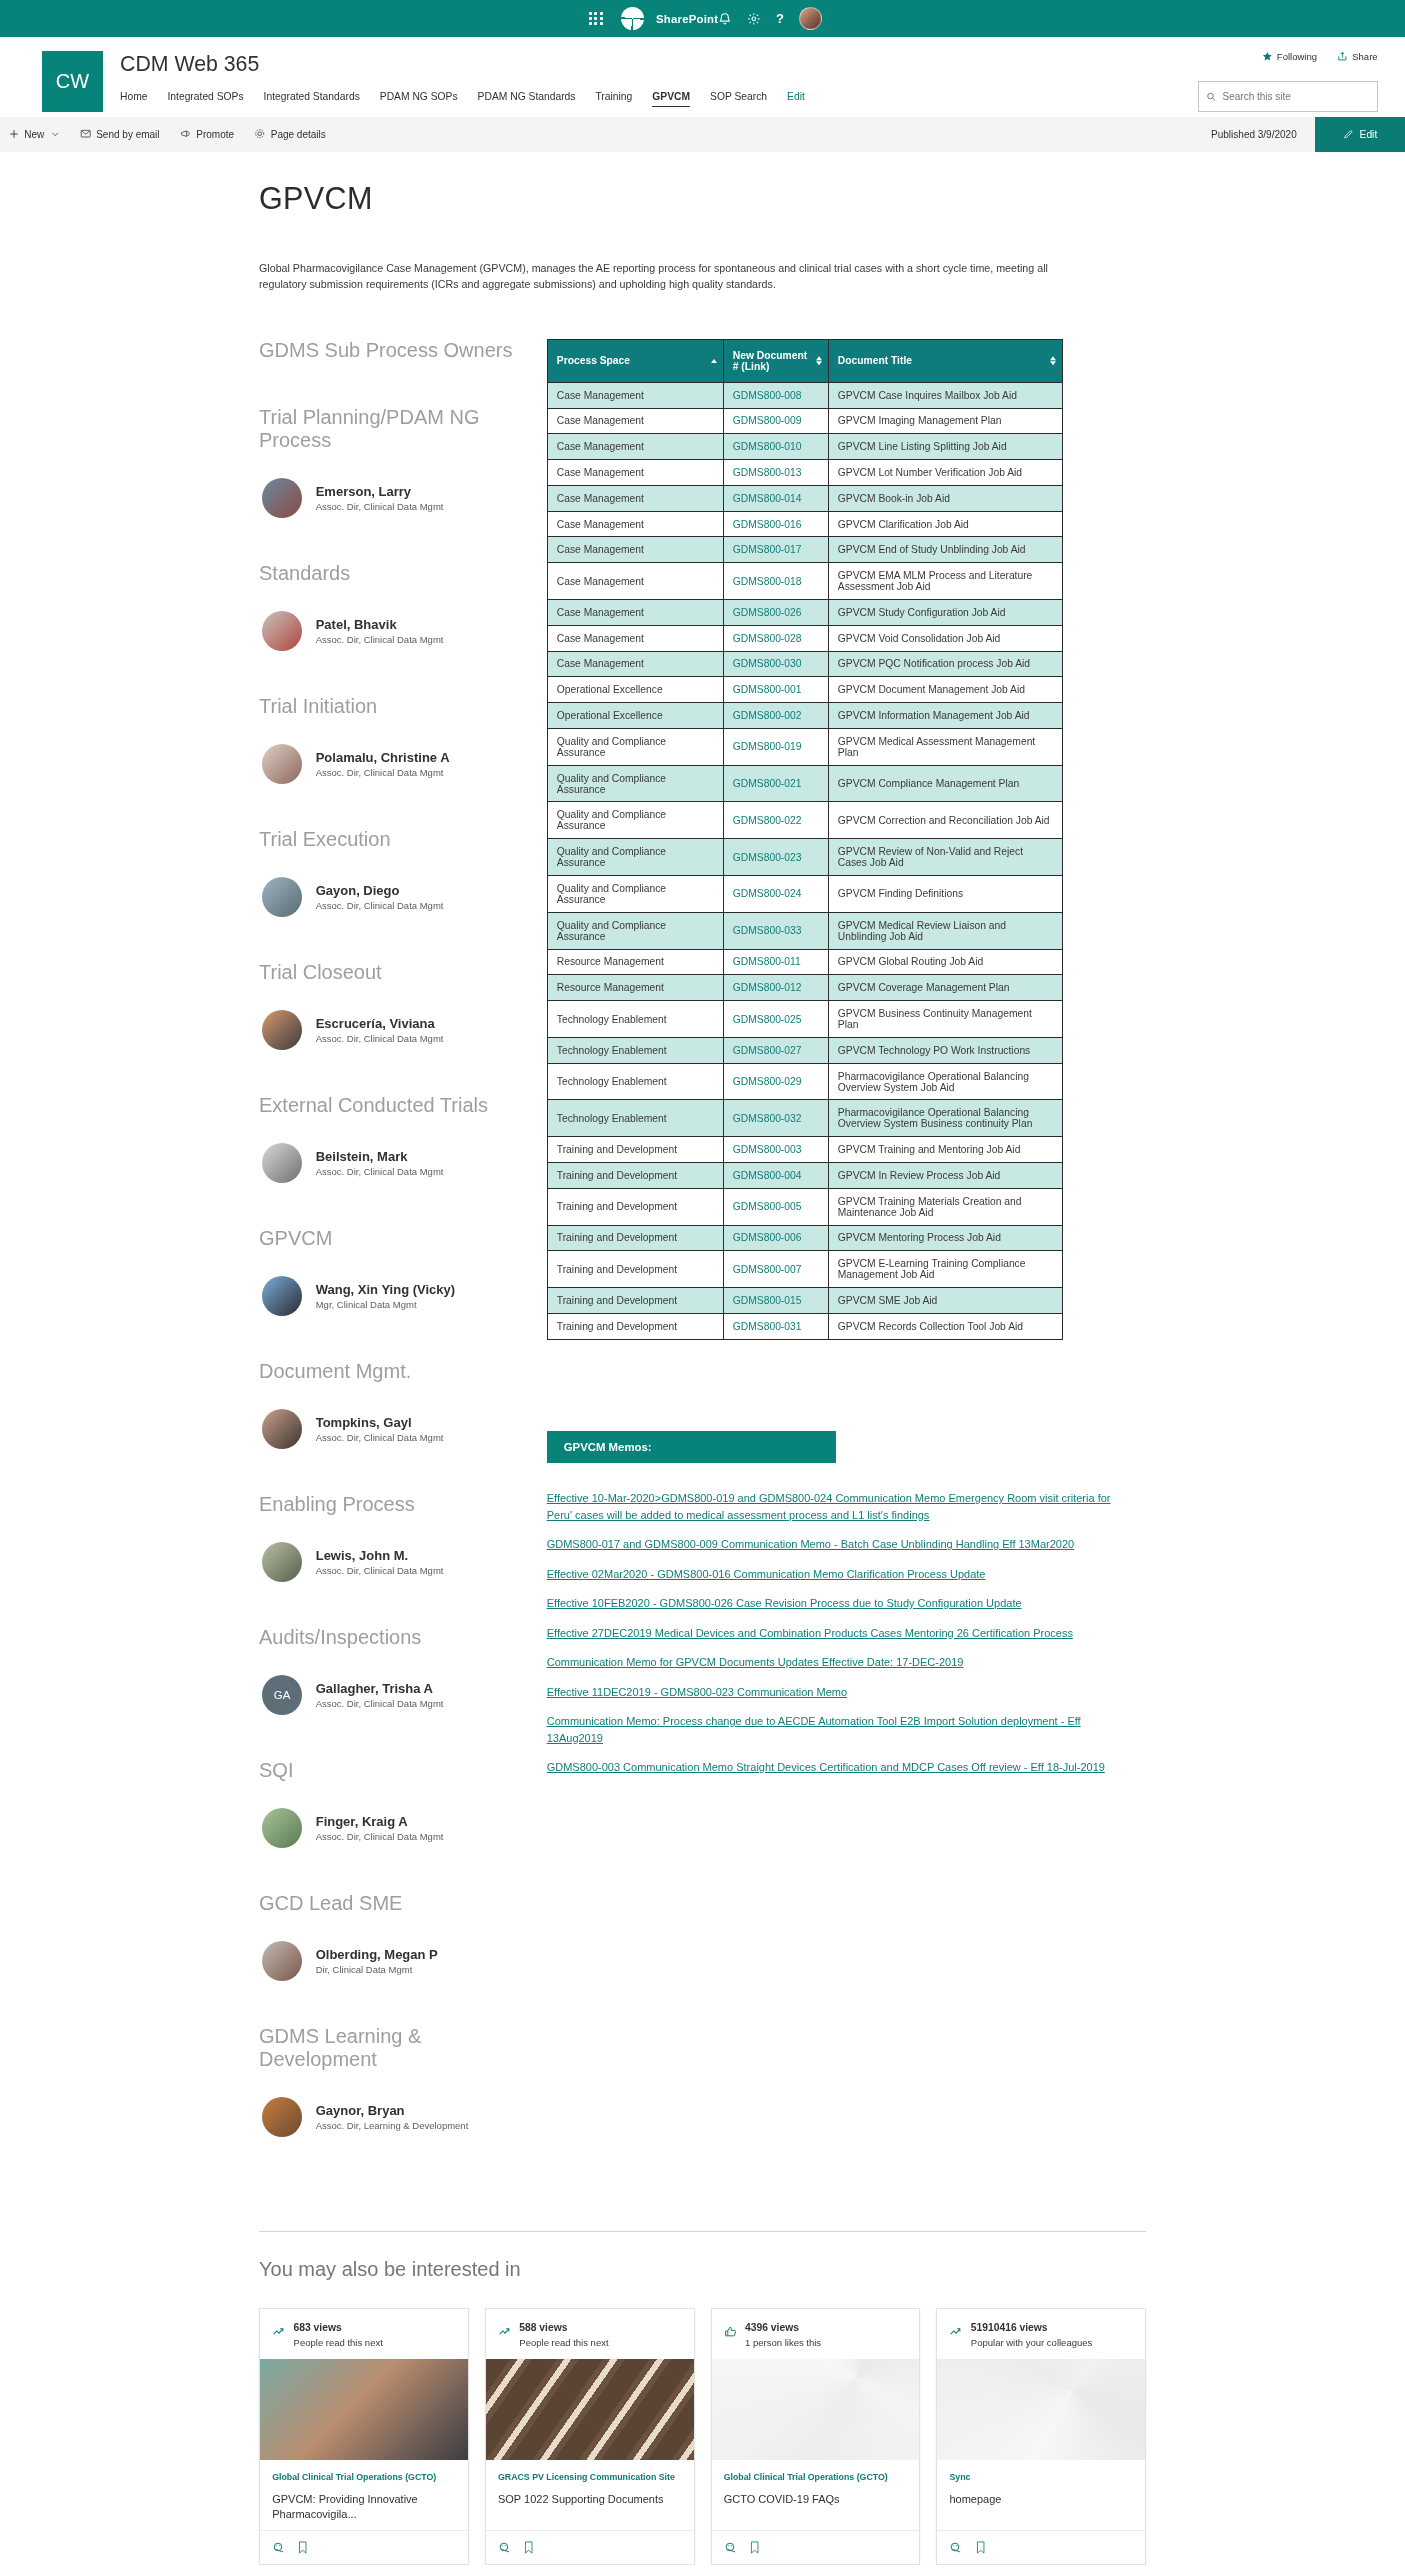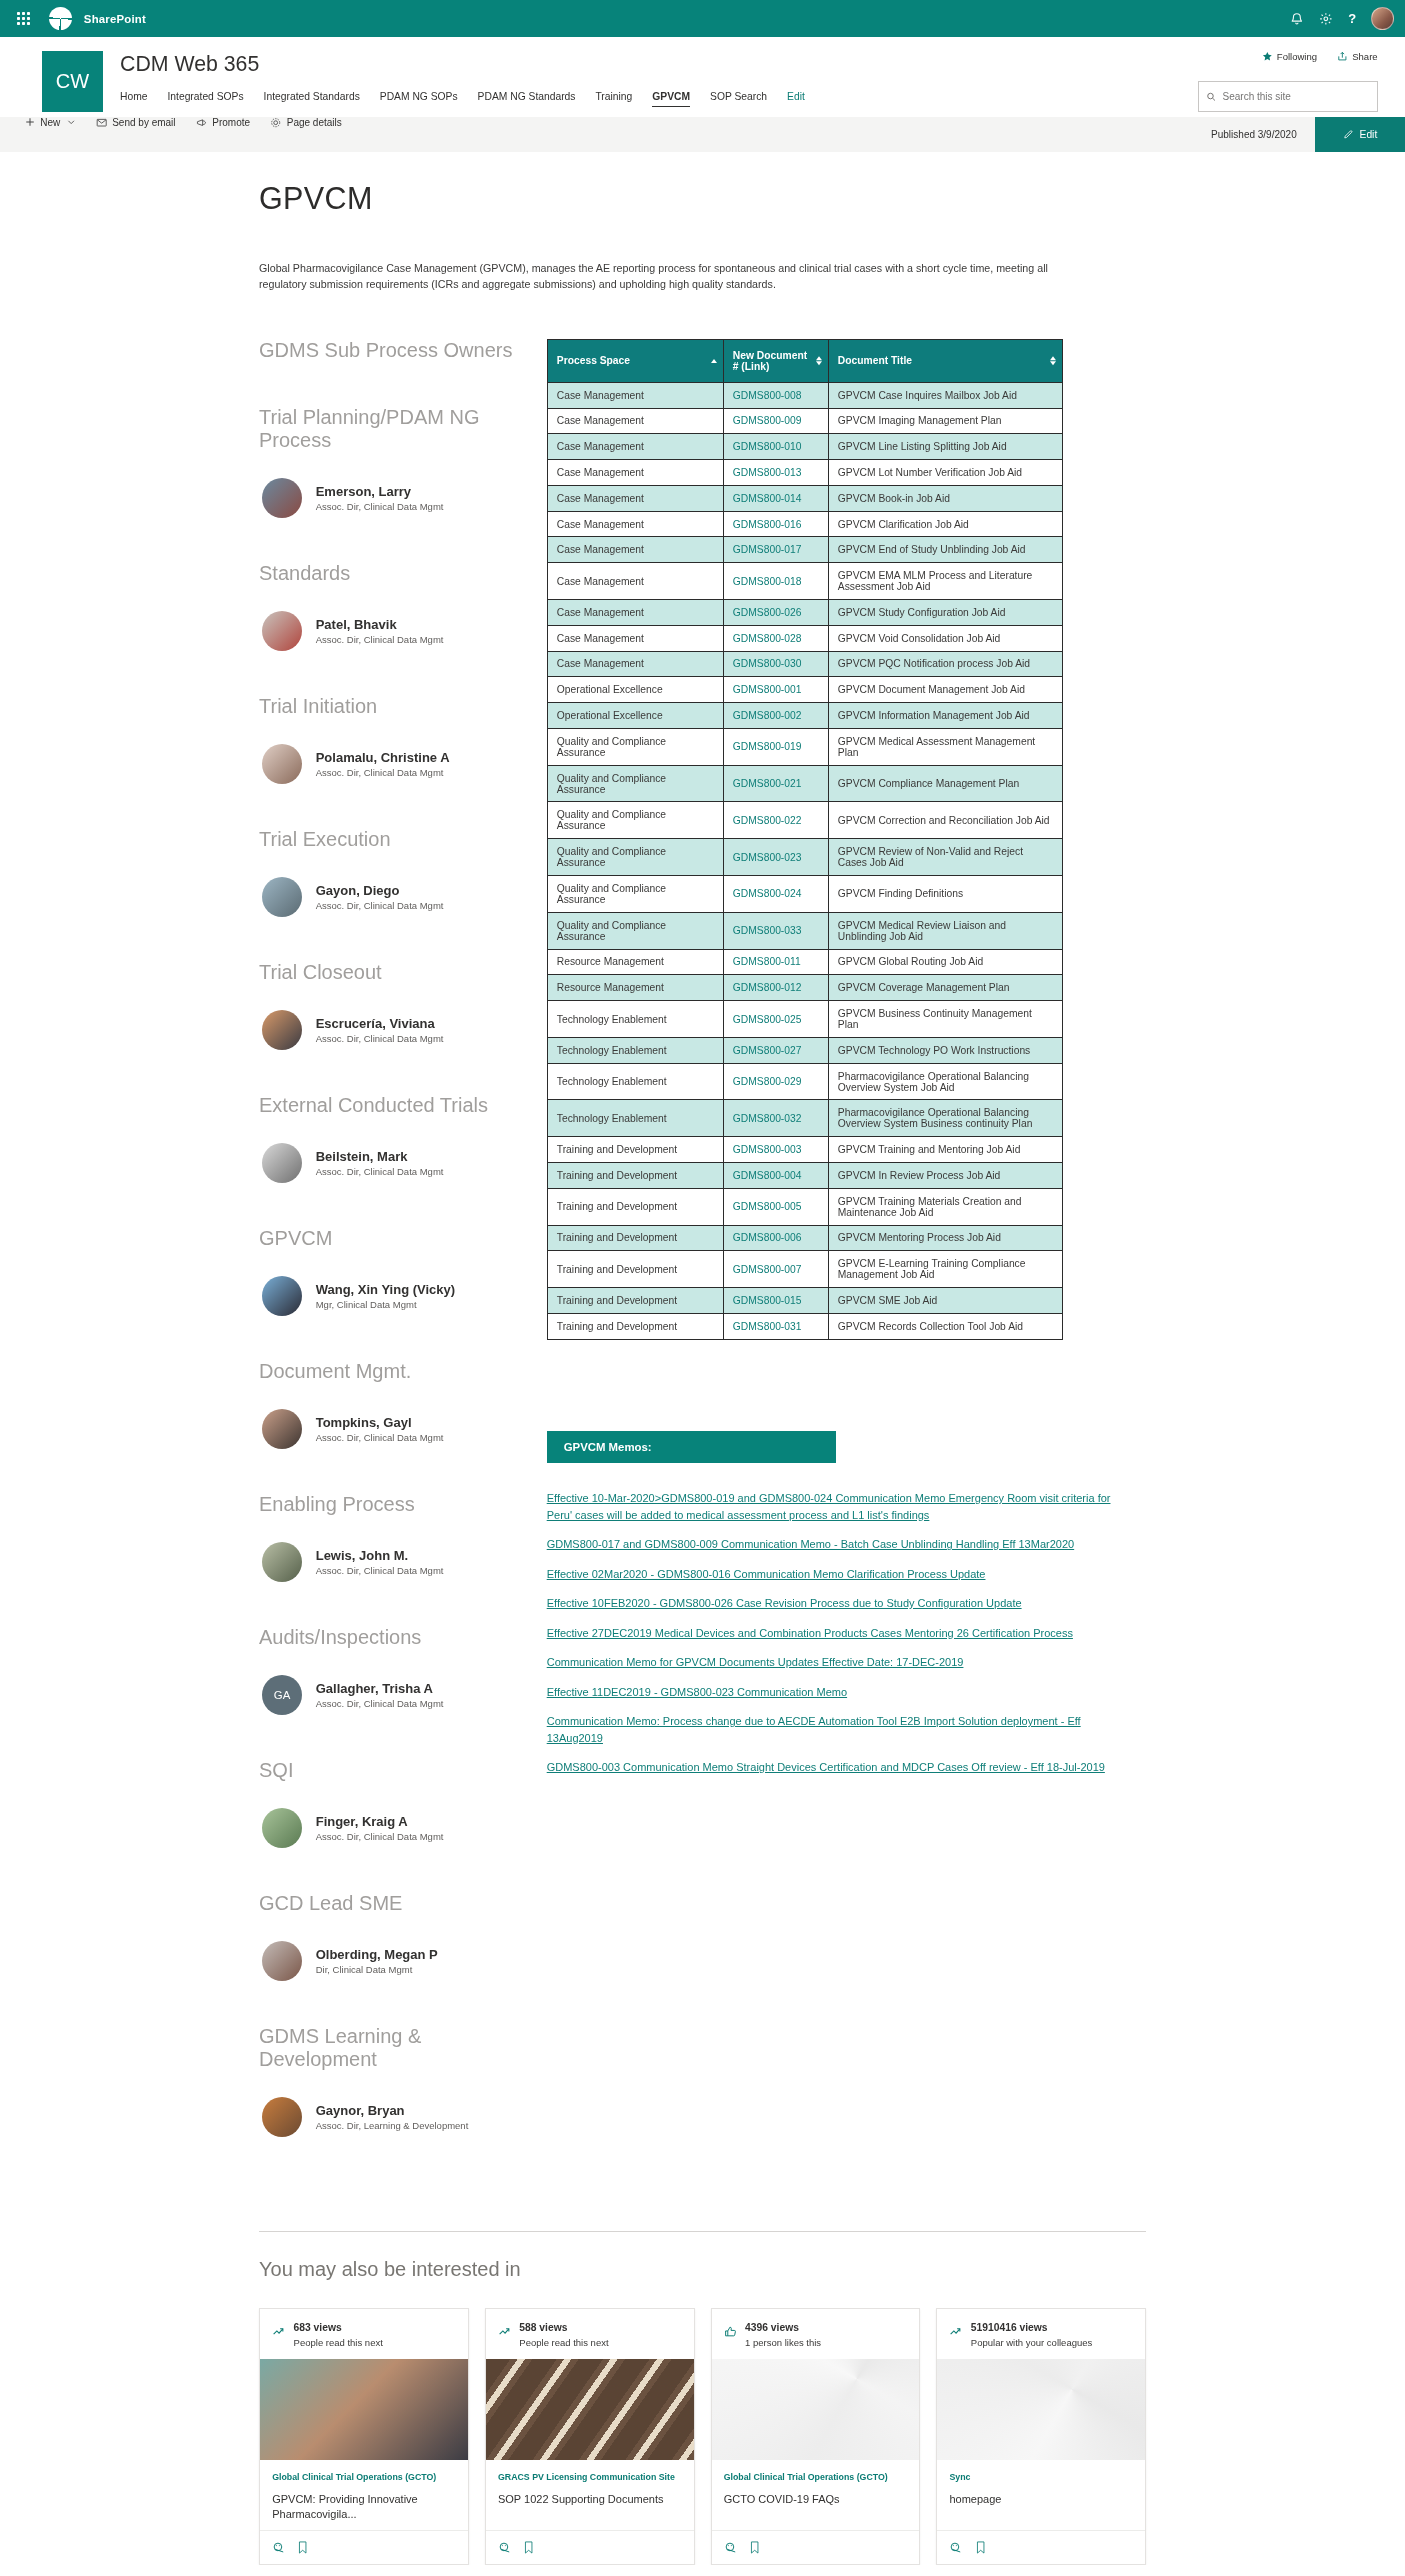--- a/index.html
+++ b/index.html
@@ -6,21 +6,21 @@
   html,body { background:#fff; }
   body {
     width:1405px;
     font-family:"Liberation Sans", sans-serif;
     color:#323130;
     -webkit-font-smoothing:antialiased;
   }
   svg { display:block; }
 
   
-  .suite-bar{height:37px;background:#07837a;display:flex;align-items:center;justify-content:space-between;padding:0 10.7px;}
+  .suite-bar{height:37px;background:#07837a;display:flex;align-items:center;justify-content:center;padding:0 10.7px;}
   .suite-left{display:flex;align-items:center;gap:12.2px;}
   .waffle{display:grid;grid-template-columns:repeat(3,3px);grid-gap:2.3px;padding:6.1px;cursor:pointer;}
   .waffle i{width:3px;height:3px;background:#fff;border-radius:0.8px;}
   .sp-logo{width:23px;height:23px;border-radius:50%;background:
      conic-gradient(#fff 0 25%, #07837a 25% 27%, #fff 27% 50%, #07837a 50% 52%, #fff 52% 75%, #07837a 75% 77%, #fff 77% 100%);}
   .suite-title{color:#fff;font-size:11.4px;font-weight:bold;letter-spacing:0.2px;}
   .suite-right{display:flex;align-items:center;gap:15.2px;}
   .suite-icon{color:#fff;opacity:.95;cursor:pointer;}
   .help-glyph{color:#fff;font-size:13px;font-weight:bold;cursor:pointer;}
   .suite-avatar{width:23px;height:23px;border-radius:50%;background:linear-gradient(135deg,#d8a88a,#8a5a4a 60%,#5a3a32);border:0.8px solid rgba(255,255,255,.5);cursor:pointer;}
@@ -38,21 +38,21 @@
   .nav-item{color:#323130;cursor:pointer;padding-bottom:4.6px;white-space:nowrap;}
   .nav-item.active{font-weight:bold;border-bottom:1.5px solid #323130;}
   .nav-item.accent{color:#0b7c74;}
   .search-box{position:absolute;top:44px;right:27.4px;width:180px;height:30.5px;border:0.8px solid #c8c6c4;background:#fff;display:flex;align-items:center;padding:0 7.6px;gap:6.1px;}
   .search-box svg{color:#605e5c;}
   .search-box input{border:none;outline:none;font-size:10px;width:100%;font-family:inherit;color:#323130;}
   .search-box input::placeholder{color:#767574;}
 
   
   .command-bar{height:35px;background:#f4f4f3;display:flex;align-items:stretch;justify-content:space-between;}
-  .cmd-left{display:flex;align-items:flex-start;gap:20px;padding-left:25px;font-size:10px;color:#323130;}
+  .cmd-left{display:flex;align-items:center;gap:20px;padding-left:9px;font-size:10px;color:#323130;}
   .cmd-item{display:flex;align-items:center;gap:5.3px;cursor:pointer;}
   .cmd-item svg{color:#444;}
   .chev{margin-left:1.5px;color:#605e5c;}
   .cmd-right{display:flex;align-items:center;gap:18.3px;}
   .published{font-size:10px;color:#323130;}
   .edit-btn{height:100%;width:90px;background:#0b7c74;color:#fff;border:none;display:flex;align-items:center;justify-content:center;gap:6.1px;font-size:10.3px;font-family:inherit;cursor:pointer;}
 
   
   .content{width:887px;margin:0 auto;}
   .page-title{font-size:30.5px;font-weight:400;color:#2d2c2b;margin-top:29px;letter-spacing:0.4px;}

